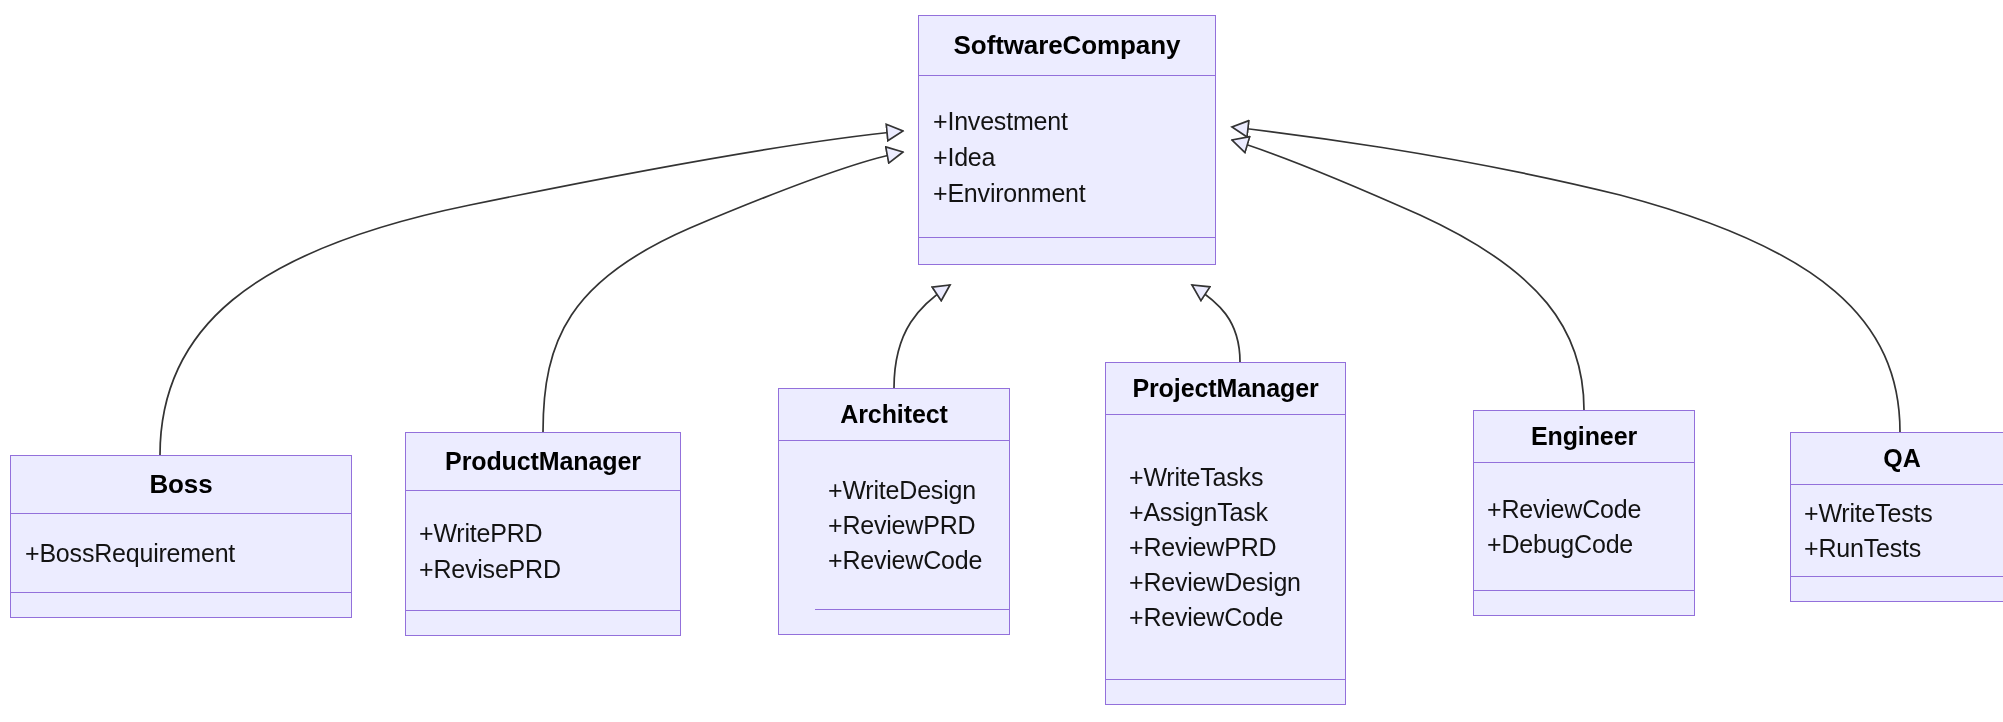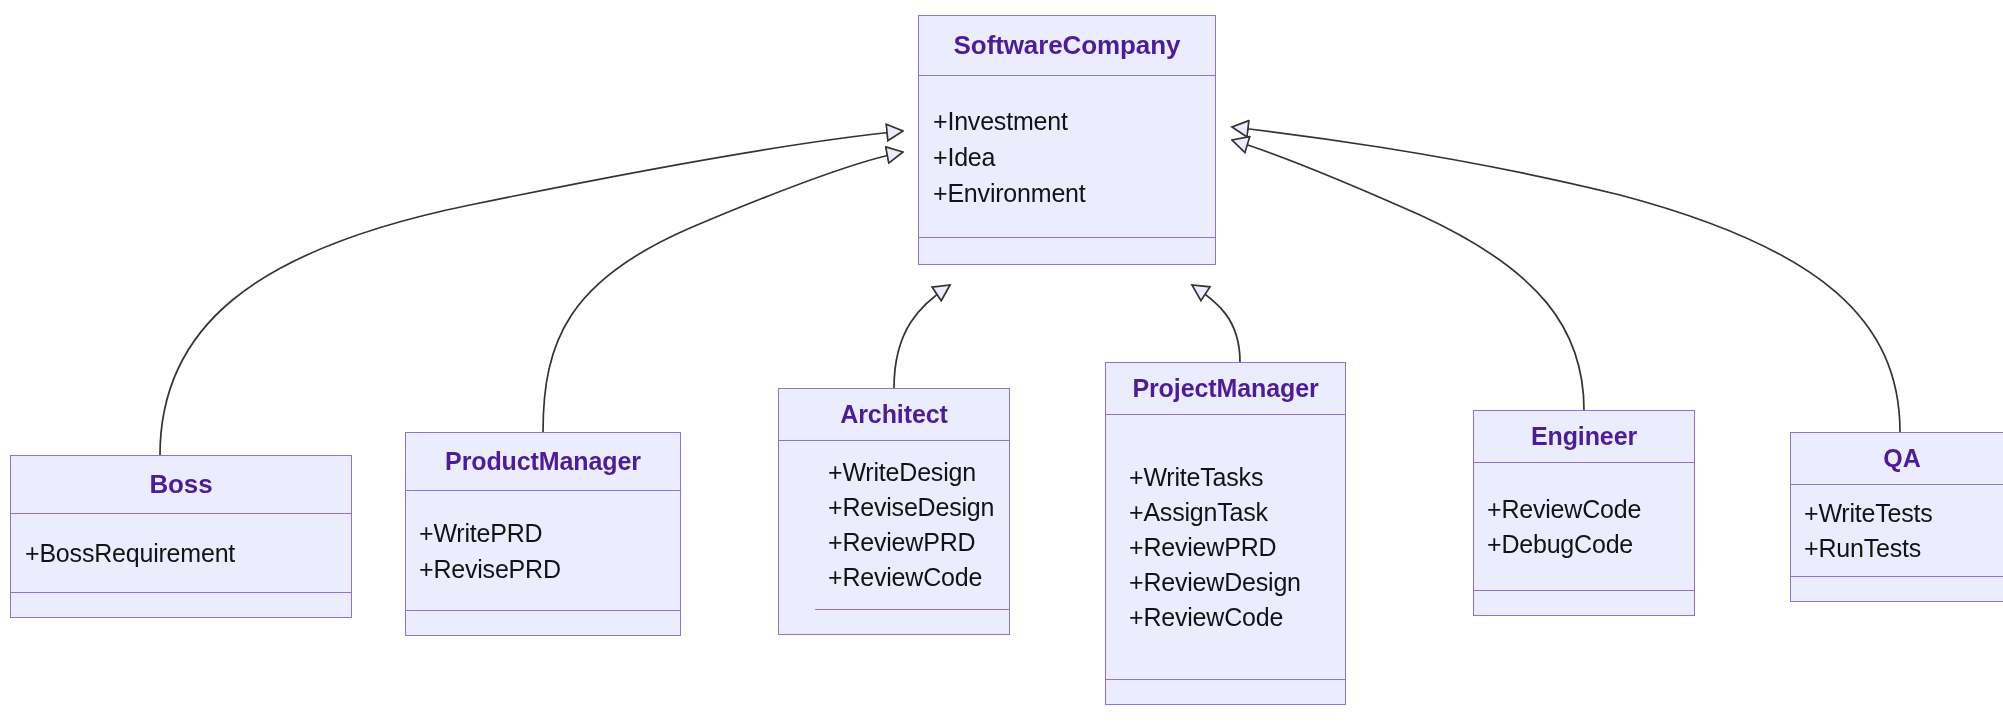--- a/index.html
+++ b/index.html
@@ -33,21 +33,21 @@
     background: #ECECFF;
     border: 1.6px solid #9370DB;
     display: flex;
     flex-direction: column;
     overflow: hidden;
   }
   .class-title {
     box-sizing: border-box;
     text-align: center;
     font-weight: bold;
-    color: #4c1d95;
+    color: #000000;
     border-bottom: 1.6px solid #9370DB;
     display: flex;
     align-items: center;
     justify-content: center;
     white-space: nowrap;
     letter-spacing: -0.1px;
   }
   .class-members {
     box-sizing: border-box;
     border-bottom: 1.6px solid #9370DB;
@@ -121,21 +121,20 @@
       <div class="member-row" style="font-size:25px; line-height:36px;">+WritePRD</div>
       <div class="member-row" style="font-size:25px; line-height:36px;">+RevisePRD</div>
     </div>
     <div class="class-methods empty-compartment" style="height:24px;"></div>
   </div>
 
   <div class="uml-class" style="left:778px; top:388px; width:232px; height:247px;">
     <div class="class-title" style="height:52px; font-size:25px;">Architect</div>
     <div class="class-members" style="padding:6px 0 6px 13px;margin-left:36px;">
       <div class="member-row" style="font-size:25px; line-height:35px;">+WriteDesign</div>
-      <div class="member-row" style="font-size:25px; line-height:35px;">+ReviseDesign</div>
       <div class="member-row" style="font-size:25px; line-height:35px;">+ReviewPRD</div>
       <div class="member-row" style="font-size:25px; line-height:35px;">+ReviewCode</div>
     </div>
     <div class="class-methods empty-compartment" style="height:24px;"></div>
   </div>
 
   <div class="uml-class" style="left:1105px; top:362px; width:241px; height:343px;">
     <div class="class-title" style="height:52px; font-size:25px;">ProjectManager</div>
     <div class="class-members" style="padding:8px 0 8px 23px;">
       <div class="member-row" style="font-size:25px; line-height:35px;">+WriteTasks</div>

